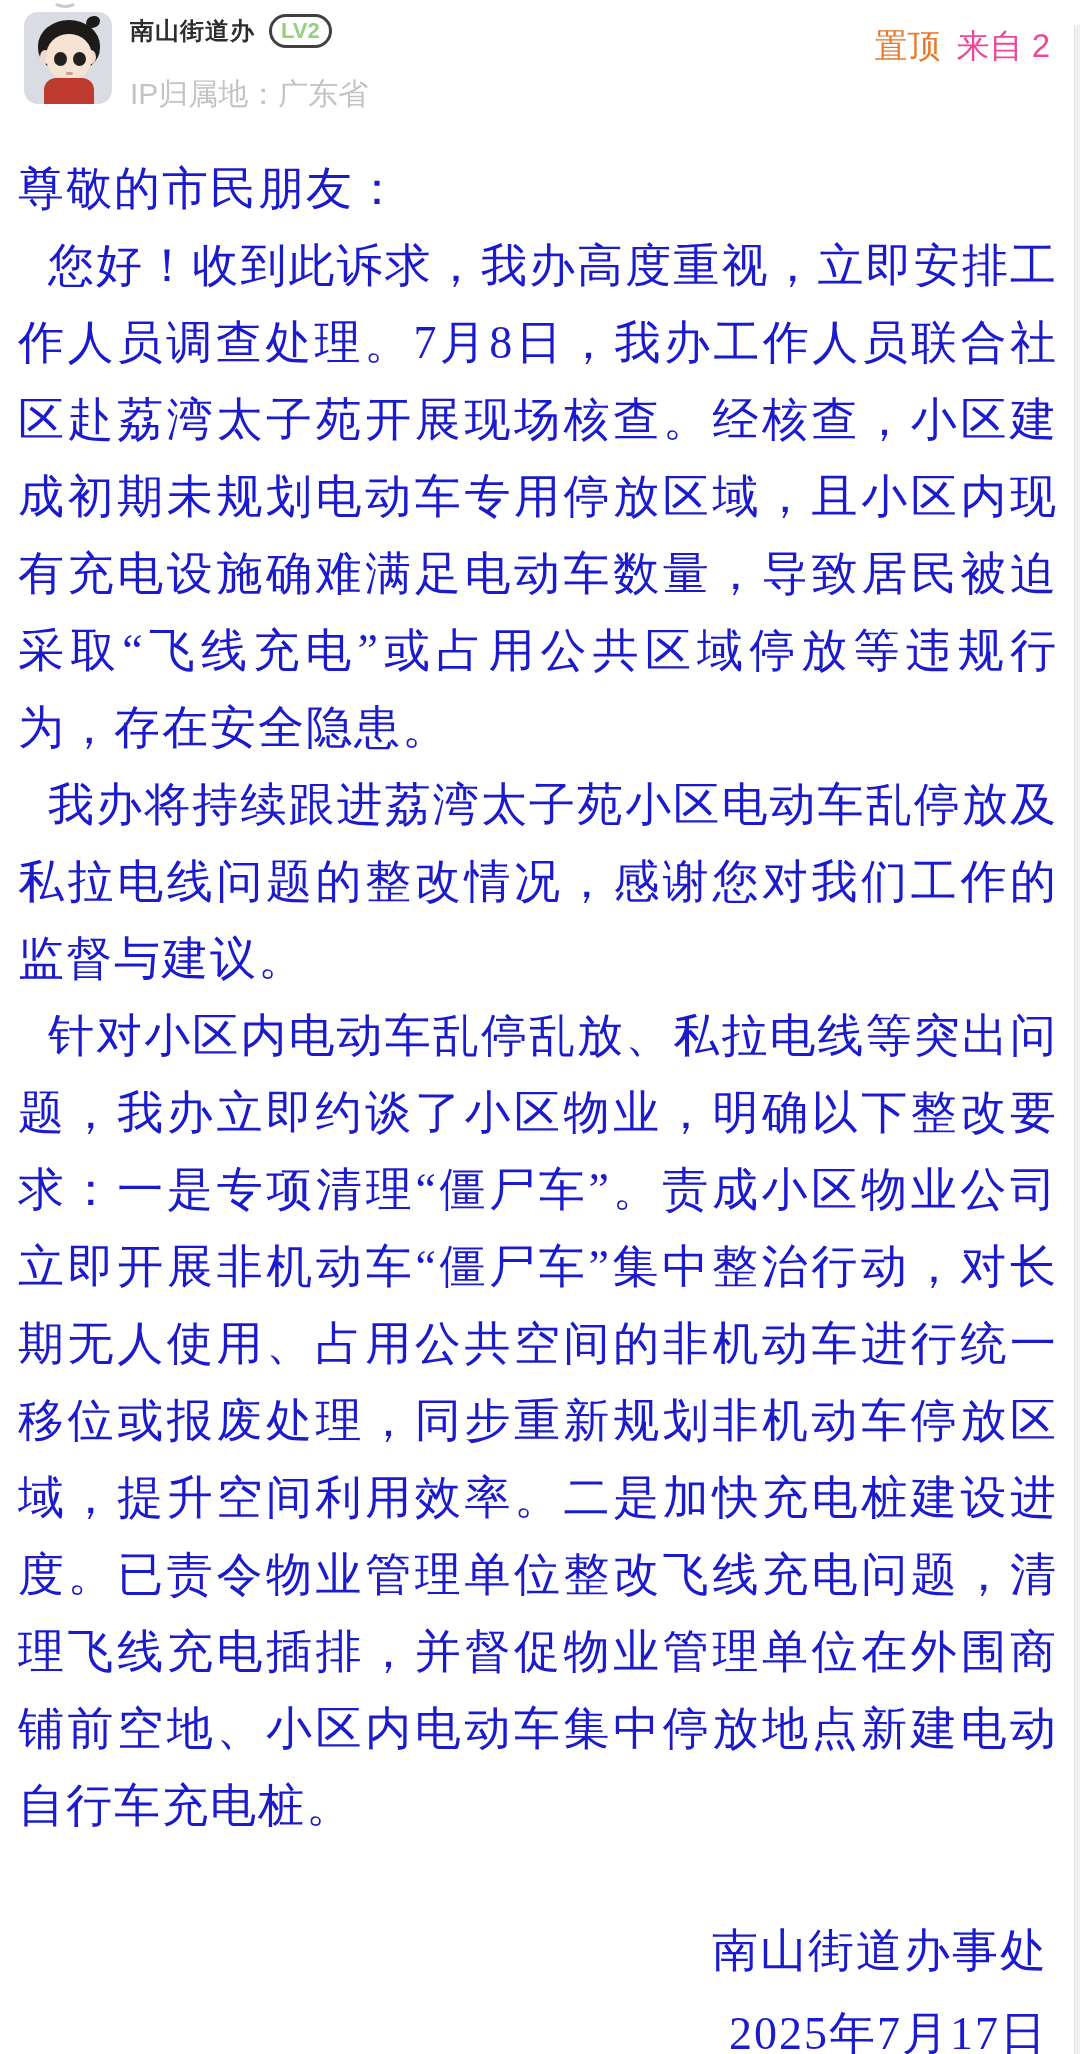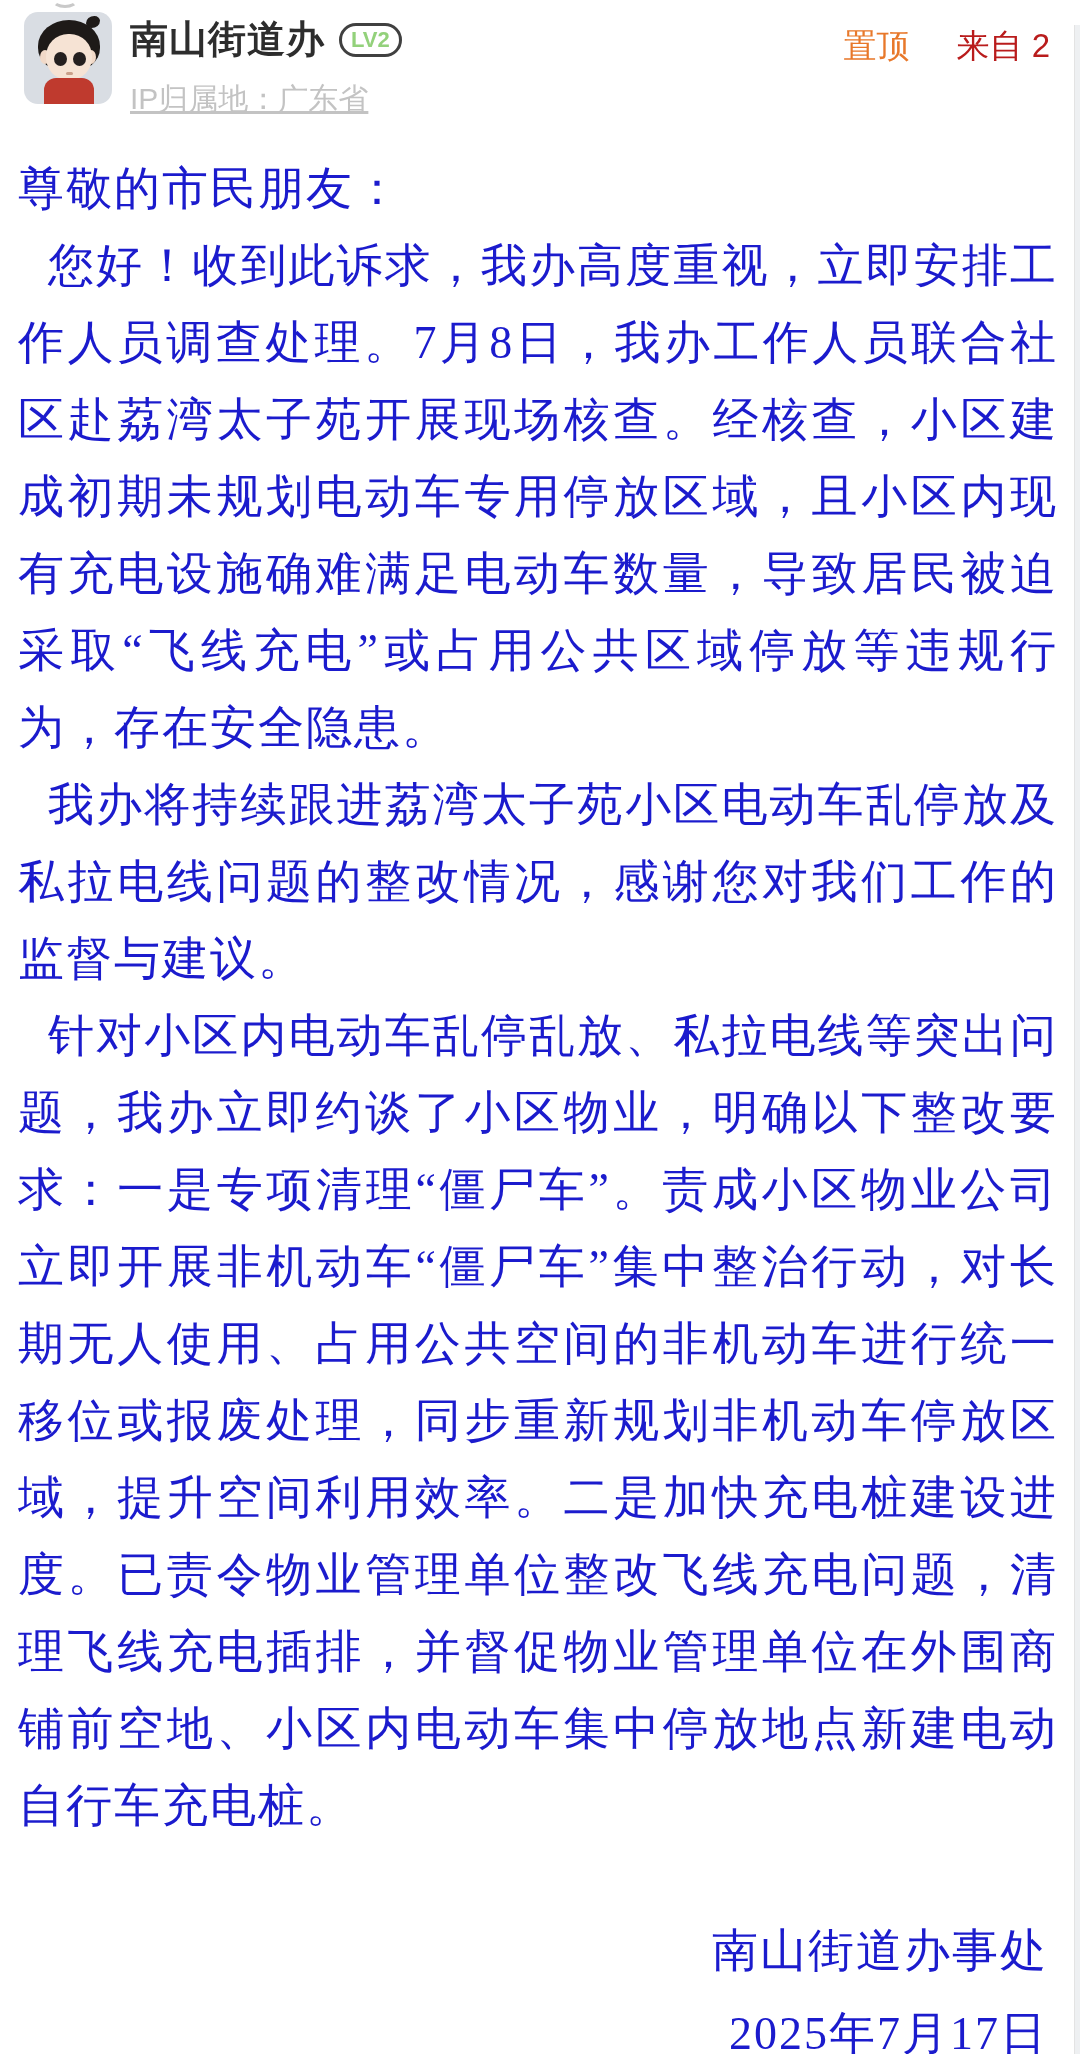--- a/index.html
+++ b/index.html
@@ -35,29 +35,29 @@
   .avatar .eye   { position: absolute; top: 40px; width: 13px; height: 14px;
                    background: #241f1f; border-radius: 50%; }
   .avatar .eye.l { left: 30px; } .avatar .eye.r { left: 49px; }
   .avatar .mouth { position: absolute; left: 42px; top: 60px; width: 7px; height: 3px;
                    background: #caa08a; border-radius: 2px; }
   .avatar .shirt { position: absolute; left: 20px; top: 66px; width: 50px; height: 30px;
                    background: #bf3a2e; border-radius: 12px 12px 0 0; }
 
   .head-main { position: absolute; left: 130px; top: 14px; }
   .name-row  { display: flex; align-items: center; gap: 14px; }
-  .username  { font-size: 38px; font-weight: 600; color: #2d2d2d; letter-spacing: 1px; }
+  .username  { font-size: 24px; font-weight: 600; color: #2d2d2d; letter-spacing: 1px; }
   .lv-badge  { border: 3px solid #404040; color: #93d17b; border-radius: 18px;
                font-size: 22px; font-weight: 600; padding: 1px 9px; line-height: 26px; }
-  .meta-row  { margin-top: 14px; font-size: 30px; color: #c3c3c3; display: flex; gap: 42px; text-decoration: underline; }
+  .meta-row  { margin-top: 26px; font-size: 30px; color: #c3c3c3; display: flex; gap: 42px; }
 
   .head-right { position: absolute; right: 30px; top: 24px; font-size: 33px;
                 display: flex; gap: 16px; align-items: baseline; }
   .pinned { color: #e8782a; font-weight: 400; }
-  .from   { color: #b91c1c; margin-left: 31px; }
+  .from   { color: #ec4899; }
 
   
   .post-body { position: absolute; left: 0; top: 150px; width: 100%;
                padding: 0 22px 0 18px;
                font-family: "Liberation Serif", "DejaVu Serif", serif;
                font-size: 46px; line-height: 77px; letter-spacing: 2px;
                color: #1b1bcd; text-align: justify; }
   .post-body p.para { text-indent: 30px; }
   .sign { text-align: right; padding-right: 10px; }
   .sign.name { margin-top: 68px; }

